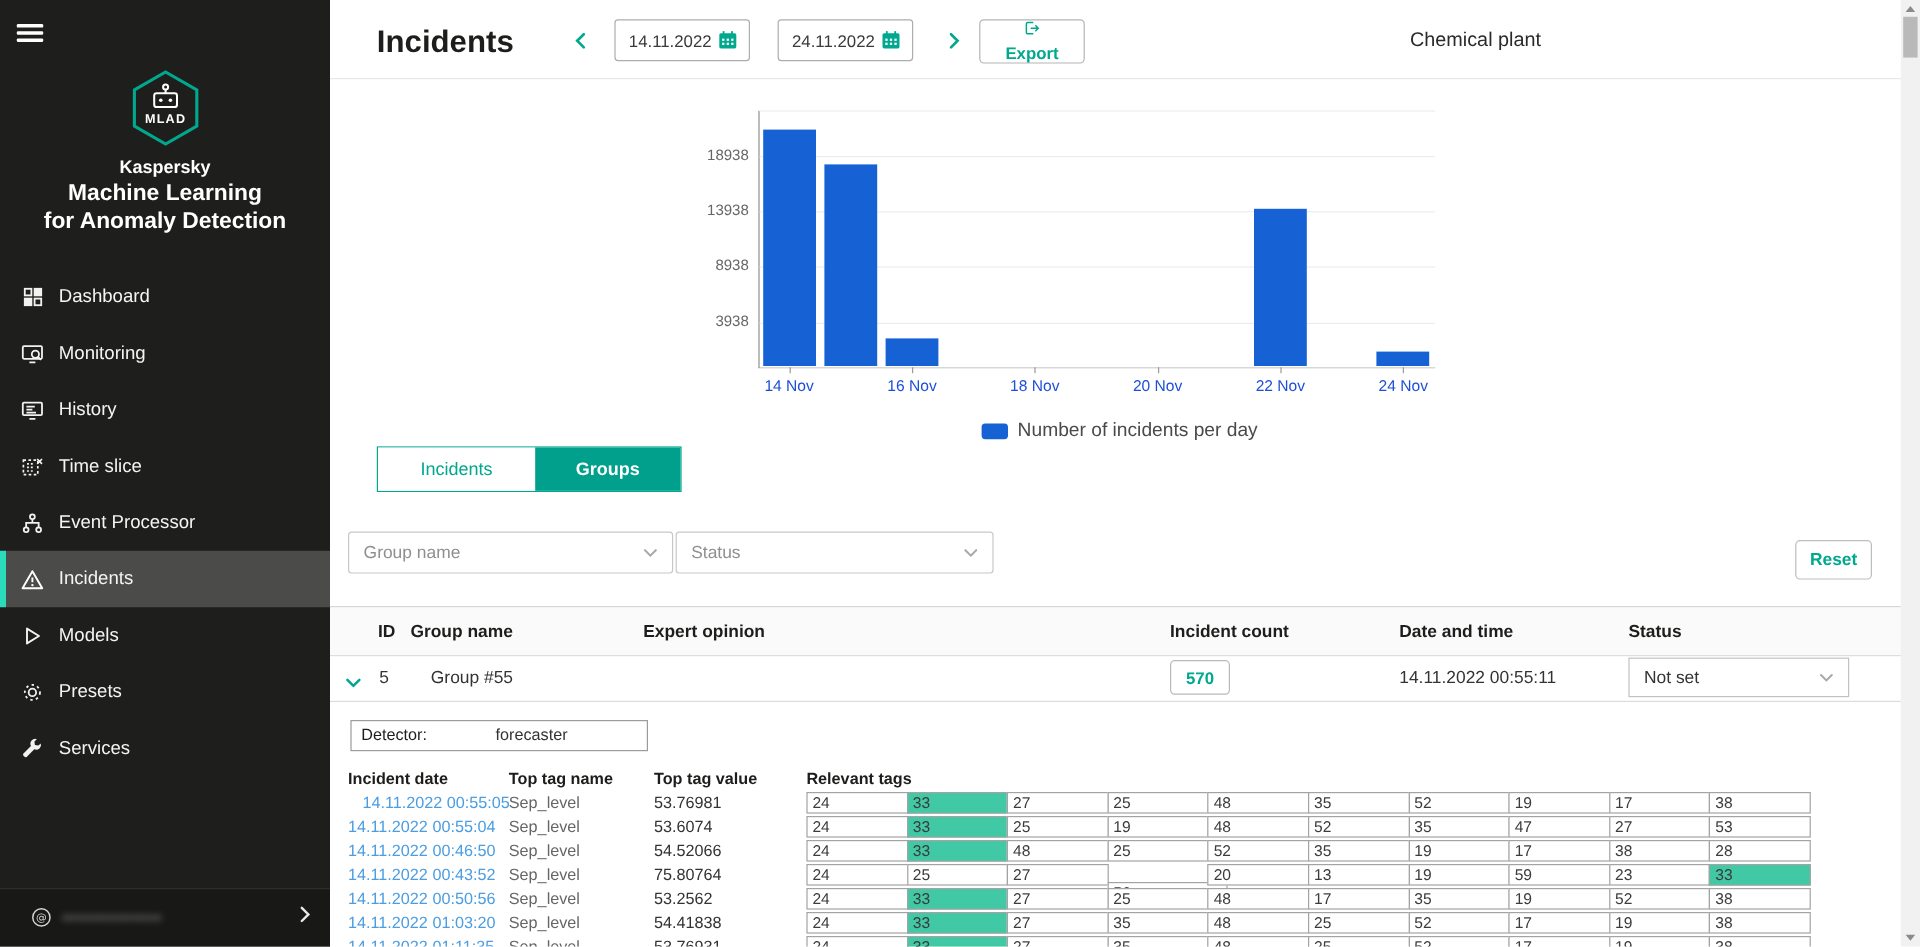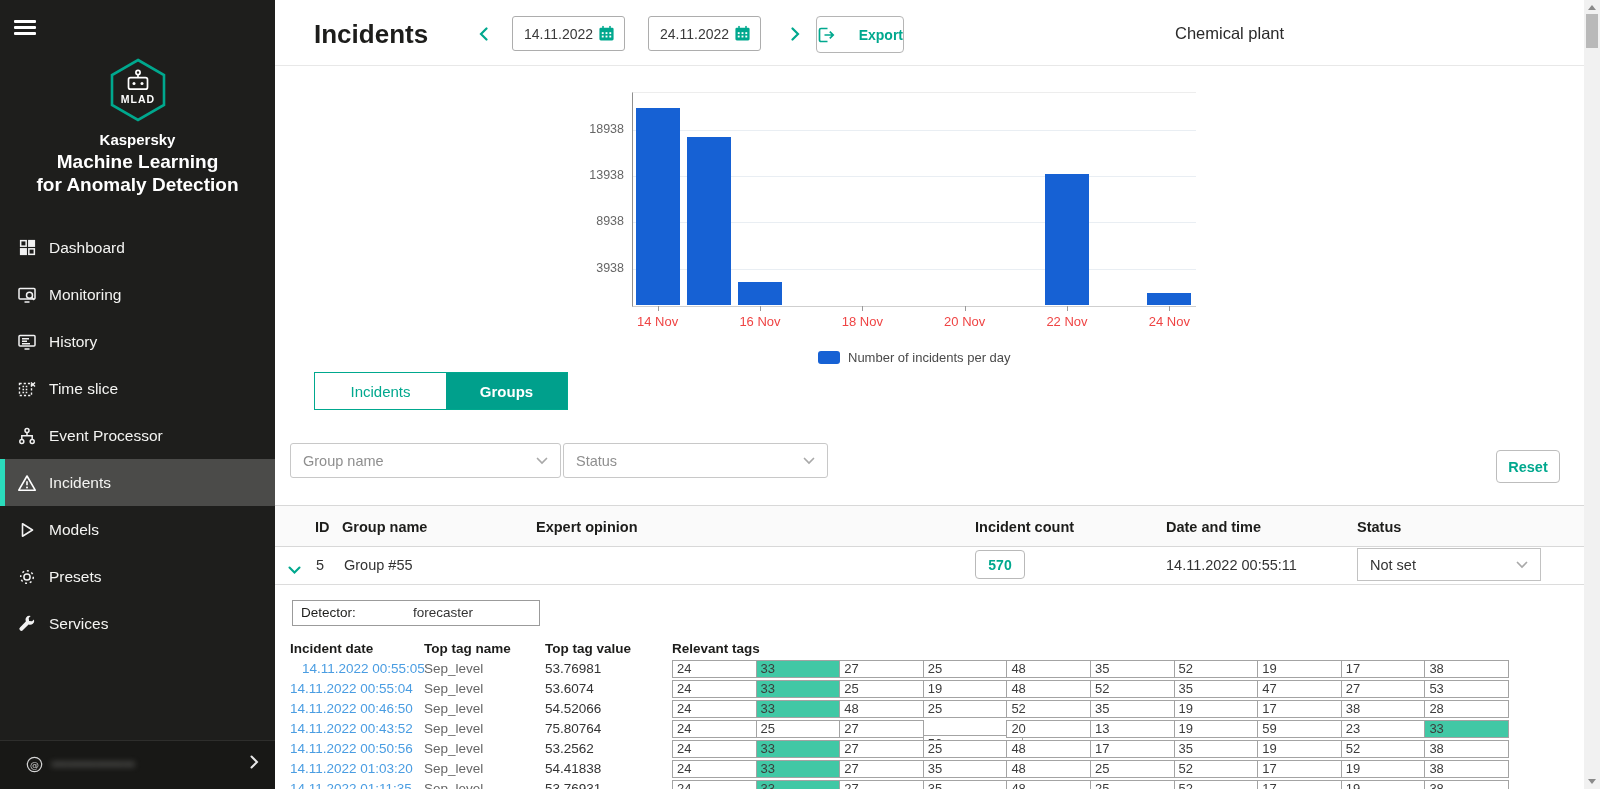--- a/index.html
+++ b/index.html
@@ -25,34 +25,34 @@
   .user-chev{position:absolute;right:16px;top:14px;}
 
   
   .main-header{position:absolute;left:275px;top:0;width:1325px;height:66px;background:#fff;border-bottom:1px solid #e8e8e8;box-sizing:border-box;}
   .page-title{position:absolute;left:314px;top:19px;font-size:26px;font-weight:bold;color:#1d1d1b;}
   .datebox{position:absolute;top:16px;width:113px;height:35px;border:1px solid #adadad;border-radius:3px;background:#fff;
            display:flex;align-items:center;justify-content:space-between;padding:0 9px 0 11px;box-sizing:border-box;cursor:text;}
   .datebox .dtxt{font-size:14px;color:#3a3a3a;}
   .nav-chev{position:absolute;top:25px;cursor:pointer;padding:2px;}
   .export-btn{position:absolute;left:816px;top:16px;width:86px;height:35px;border:1px solid #b5b5b5;border-radius:4px;background:#fff;
-              display:flex;align-items:center;justify-content:space-between;gap:6px;cursor:pointer;}
+              display:flex;align-items:center;justify-content:flex-end;gap:6px;cursor:pointer;flex-direction:column;}
   .export-btn span{color:#00a88e;font-size:14px;font-weight:bold;}
   .plant{position:absolute;left:1175px;top:24px;font-size:16.5px;color:#2a2a2a;}
 
   
   .plot{position:absolute;left:632px;top:92px;width:563px;height:213px;border-left:1px solid #8f8f8f;border-top:1px solid #ededed;border-bottom:1px solid #cfcfcf;box-sizing:content-box;}
   .gridline{position:absolute;height:1px;background:#e9eef3;}
   .ylab{position:absolute;width:64px;text-align:right;font-size:12.5px;color:#666;}
-  .xlab{position:absolute;width:80px;text-align:center;font-size:13px;color:#ef4444;}
+  .xlab{position:absolute;width:80px;text-align:center;font-size:13px;color:#1d4ed8;}
   .xtick{position:absolute;width:1px;height:5px;background:#9a9a9a;}
   .bar{position:absolute;background:#1661d4;}
   .legend{position:absolute;left:818px;top:350px;display:flex;align-items:center;gap:8px;}
   .legend .sw{width:22px;height:13px;border-radius:3px;background:#1661d4;}
-  .legend .lt{font-size:13px;color:#4a4a4a;}
+  .legend .lt{font-size:16px;color:#4a4a4a;}
 
   
   .tabs{position:absolute;left:314px;top:372px;height:38px;display:flex;border:1px solid #00a88e;box-sizing:border-box;}
   .tab{display:flex;align-items:center;justify-content:center;font-size:15px;cursor:pointer;}
   .tab.incidents{width:131px;background:#fff;color:#00a88e;}
   .tab.groups{width:121px;background:#00a08c;color:#fff;font-weight:bold;}
   .select{position:absolute;top:443px;height:35px;border:1px solid #c8c8c8;border-radius:3px;background:#fff;
           display:flex;align-items:center;justify-content:space-between;padding:0 12px;box-sizing:border-box;cursor:pointer;}
   .select .ph{font-size:14.5px;color:#8f8f8f;}
   .reset-btn{position:absolute;left:1496px;top:450px;width:62px;height:31px;border:1px solid #bdbdbd;border-radius:4px;background:#fff;
@@ -358,21 +358,21 @@
       <div class="gt-col" style="left: 1082px;">Status</div>
     </div>
 
   <div class="gt-row">
     <div class="expand">
       <svg width="13" height="9" viewBox="0 0 13 9">
           <path d="M1.5 1.5L6.5 6.5l5-5" fill="none" stroke="#00a88e" stroke-width="2.1" stroke-linecap="round"></path>
         </svg>
     </div>
     <div class="rowtxt" style="left:41px;">5</div>
-    <div class="rowtxt" style="left:69px;">Group #55</div>
+    <div class="rowtxt" style="left:84px;">Group #55</div>
     <div class="count-badge">570</div>
     <div class="rowtxt" style="left:891px;">14.11.2022 00:55:11</div>
     <div class="status-dd">
       <span>Not set</span>
       <svg width="12" height="8" viewBox="0 0 12 8">
           <path d="M1.5 1.5L6 6l4.5-4.5" fill="none" stroke="#a9a9a9" stroke-width="1.7" stroke-linecap="round"></path>
         </svg>
     </div>
   </div>
 

